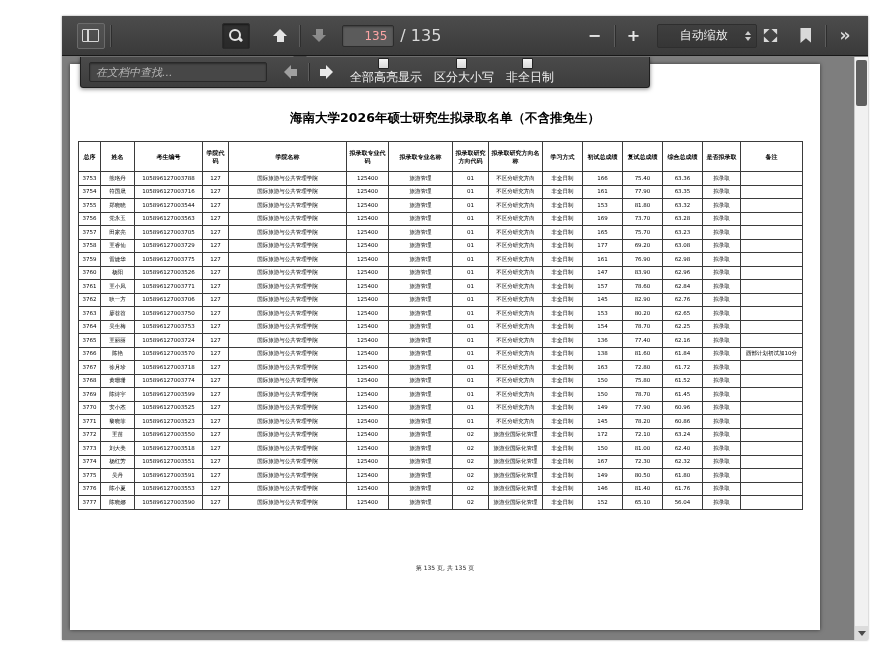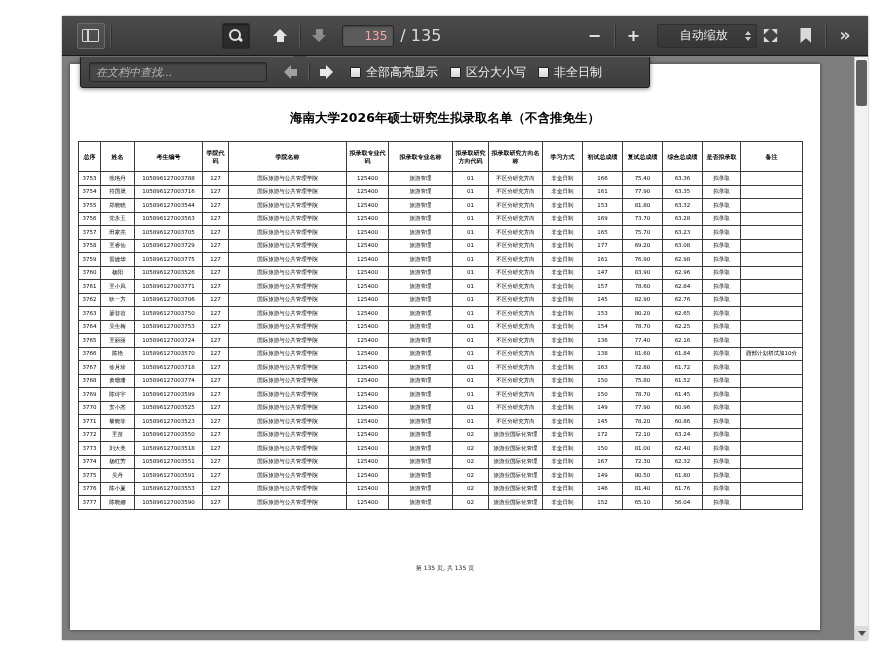--- a/index.html
+++ b/index.html
@@ -71,21 +71,21 @@
              border-top:none; border-radius:0 0 3px 3px; display:flex; align-items:center;
              padding:0 8px; box-shadow:0 1px 4px rgba(0,0,0,.5); }
   .notch { position:absolute; left:212px; top:-7px; width:0; height:0;
            border:7px solid transparent; border-bottom:7px solid #464646; border-top:none; }
   .find-input { width:178px; height:20px; background:#474747; border:1px solid #282828;
                 border-radius:2px; color:#e6e6e6; font-size:11px; padding:0 6px; font-family:inherit;
                 box-shadow:inset 0 1px 2px rgba(0,0,0,.4); }
   .find-input::placeholder { color:#b5b5b5; font-style:italic; }
   .fb-sep { width:1px; height:18px; background:#5d5d5d; margin:0 6px; box-shadow:1px 0 0 #2a2a2a; }
   .fb-btn { padding:2px 5px; cursor:pointer; display:flex; align-items:center; }
-  .fb-check { display:flex; align-items:center; margin-left:12px; cursor:pointer; }
+  .fb-check { display:flex; align-items:center; margin-left:12px; cursor:pointer;flex-direction:column; }
   .checkbox { width:11px; height:11px; background:linear-gradient(#f4f4f4,#d8d8d8);
               border:1px solid #232323; border-radius:1px; margin-right:5px; flex:none; }
   .fb-label { color:#f0f0f0; font-size:12px; white-space:nowrap; }
 
   
   .content { position:absolute; left:0; top:41px; right:0; bottom:0; overflow:hidden; }
   .doc-page { position:absolute; left:8px; top:7px; width:750px; height:566px; background:#ffffff;
               box-shadow:0 0 4px rgba(0,0,0,.55); }
 
   .doc-title { margin-top:46px; text-align:center; font-size:12.5px; font-weight:bold; color:#000; }

